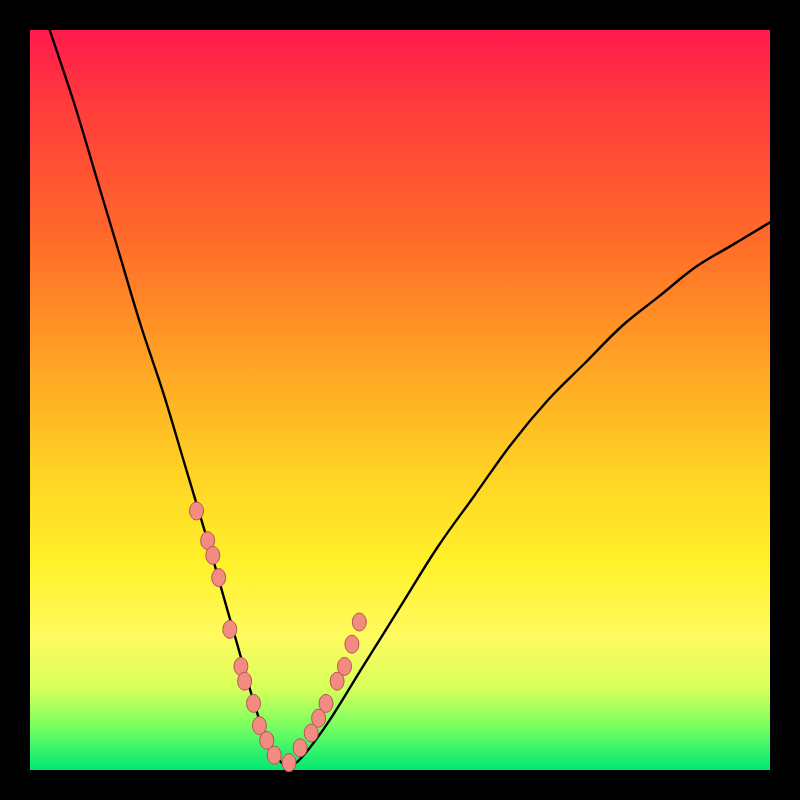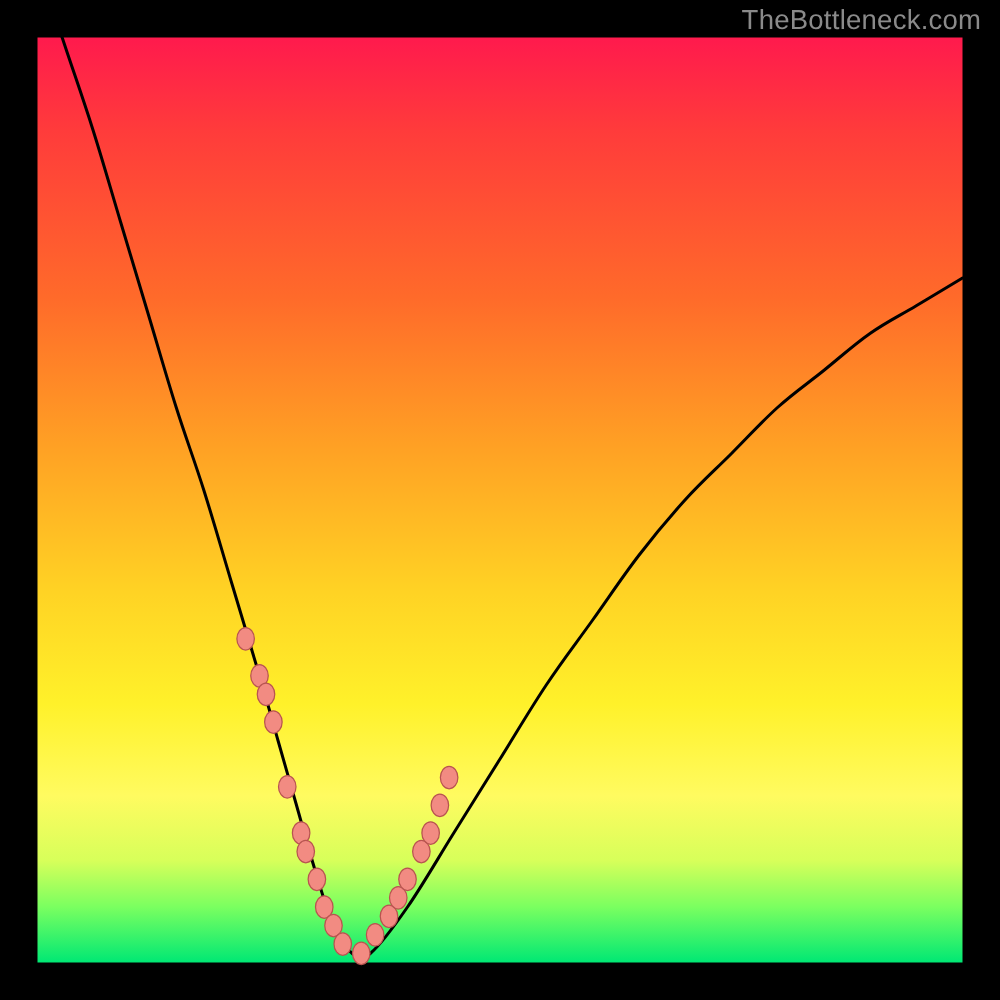--- a/index.html
+++ b/index.html
@@ -79,14 +79,13 @@
         <ellipse cx="281.2" cy="703.0" rx="7" ry="9" fill="#f28b82" stroke="#b85450" stroke-width="1"></ellipse>
         <ellipse cx="288.6" cy="688.2" rx="7" ry="9" fill="#f28b82" stroke="#b85450" stroke-width="1"></ellipse>
         <ellipse cx="296.0" cy="673.4" rx="7" ry="9" fill="#f28b82" stroke="#b85450" stroke-width="1"></ellipse>
         <ellipse cx="307.1" cy="651.2" rx="7" ry="9" fill="#f28b82" stroke="#b85450" stroke-width="1"></ellipse>
         <ellipse cx="314.5" cy="636.4" rx="7" ry="9" fill="#f28b82" stroke="#b85450" stroke-width="1"></ellipse>
         <ellipse cx="321.9" cy="614.2" rx="7" ry="9" fill="#f28b82" stroke="#b85450" stroke-width="1"></ellipse>
         <ellipse cx="329.3" cy="592.0" rx="7" ry="9" fill="#f28b82" stroke="#b85450" stroke-width="1"></ellipse>
       </g>
   </svg>
 
-  <div class="watermark">TheBottleneck.com</div>
 </div>
 
 </body></html>

